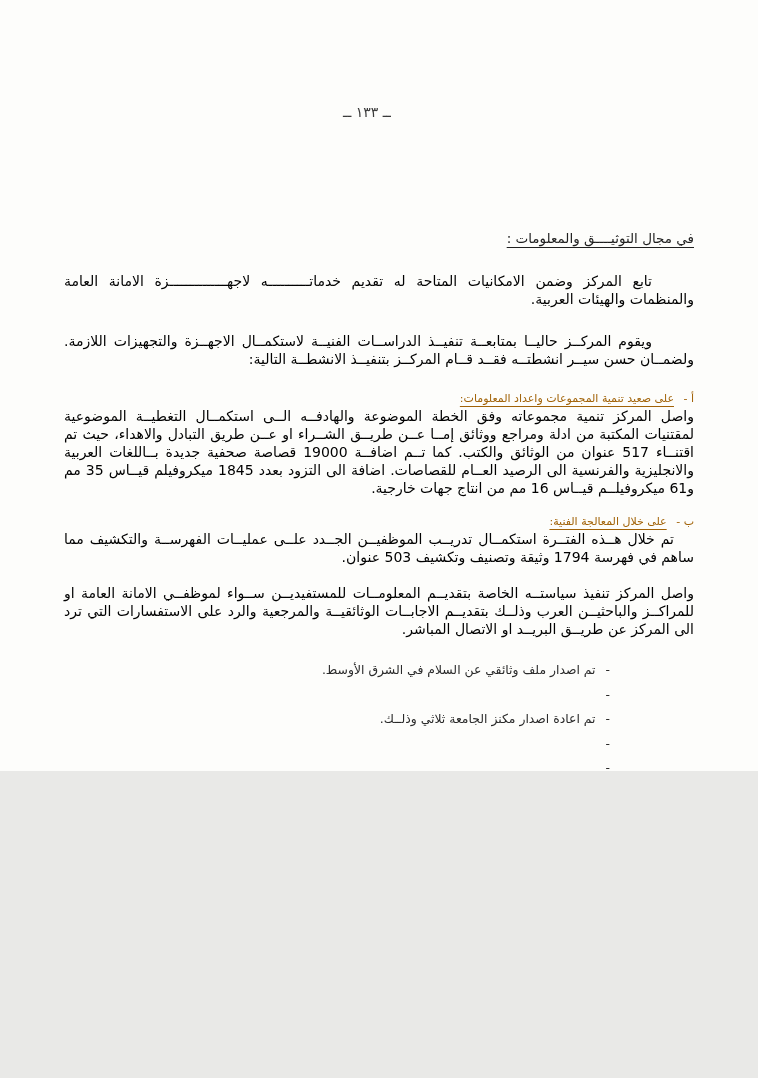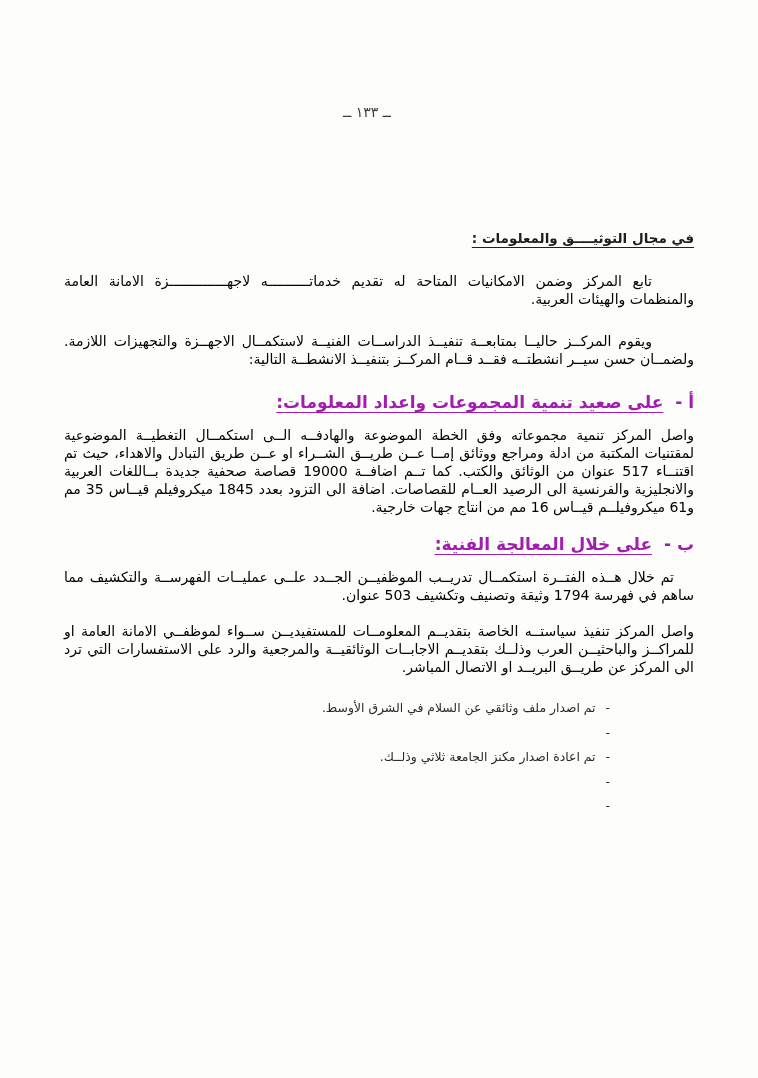--- a/index.html
+++ b/index.html
@@ -3,21 +3,21 @@
 <meta charset="utf-8">
 <style>
   html, body {
     margin: 0;
     padding: 0;
     background: #e9e9e7;
   }
   .page {
     position: relative;
     width: 758px;
-    height: 1078px;
+    height: 771px;
     margin: 0 auto;
     background: #fdfdfb;
     color: #262626;
     direction: rtl;
     overflow: hidden;
     font-family: "DejaVu Sans", sans-serif;
     box-shadow: 0 0 6px rgba(0,0,0,0.15);
   }
   .page-number {
     position: absolute;
@@ -29,51 +29,51 @@
     color: #3a3a3a;
   }
   .content {
     position: absolute;
     top: 230px;
     right: 64px;
     width: 630px;
   }
   .doc-heading {
     font-size: 13.5px;
-    font-weight: bold;
+    font-weight: normal;
     text-decoration: underline;
     text-underline-offset: 4px;
     margin: 0 0 26px 0;
     color: #1f1f1f;
   }
   p.body-par {
     font-size: 14px;
     line-height: 18px;
     text-align: justify;
     margin: 0 0 24px 0;
     color: #000000;
   }
   .indent { text-indent: 42px; }
   .indent-sm { text-indent: 20px; }
   .section { margin: 0; }
   .section-head {
-    font-size: 17px;
-    font-weight: bold;
+    font-size: 11px;
+    font-weight: normal;
     margin: 2px 0 2px 0;
-    color: #a21caf;
+    color: #a16207;
   }
   .section-marker {
     display: inline-block;
     margin-left: 6px;
   }
   .section-title {
     text-decoration: underline;
     text-underline-offset: 4px;
   }
-  .section .body-par { margin-top: 14px; margin-bottom: 18px; }
+  .section .body-par { margin-top: 2px; margin-bottom: 18px; }
   .bullets {
     margin: 20px 84px 0 0;
     font-size: 12.4px;
     color: #2a2a2a;
   }
   .bullet {
     display: flex;
     gap: 10px;
     line-height: 24.5px;
     align-items: flex-start;

